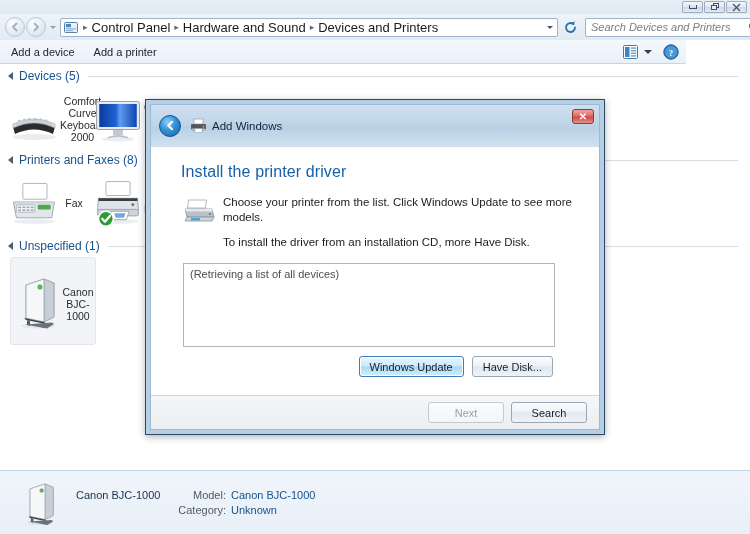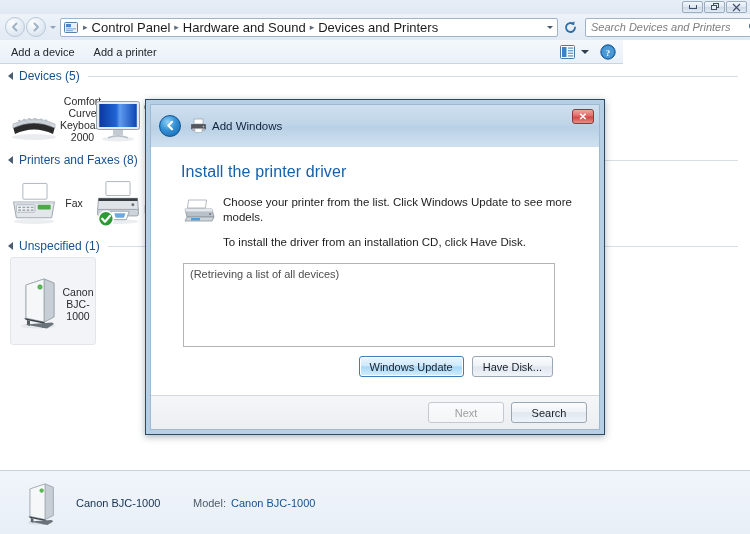--- a/index.html
+++ b/index.html
@@ -208,21 +208,21 @@
     display: flex;
     align-items: center;
     justify-content: center;
     flex: 0 0 auto;
   }
 
   
   .command-bar {
     position: absolute;
     left: 0; top: 40px;
-    width: 623px;
+    width: 686px;
     height: 24px;
     background: linear-gradient(to bottom, #f4f8fc 0%, #e9f0f8 100%);
     border-bottom: 1px solid #c7d4e2;
     display: flex;
     align-items: center;
     box-sizing: border-box;
   }
   .cmd-item {
     font-size: 11px;
     color: #20262c;
@@ -801,20 +801,25 @@
         <path d="M29 50 L29 55 L32 54 L32 49.5 Z" fill="#545c63"></path>
         <path d="M12 51.5 L34 55.5 L41 51 L39 49.5 Z" fill="#6b737a"></path>
       </svg>
     </div>
     <div class="details-text">
       <div class="details-row">
         <span class="details-name">Canon BJC-1000</span>
         <span class="details-key">Model:</span>
         <span class="details-val">Canon BJC-1000</span>
       </div>
+      <div class="details-row">
+        <span class="details-name"></span>
+        <span class="details-key">Category:</span>
+        <span class="details-val">Unknown</span>
+      </div>
     </div>
   </div>
 
   <div id="add-printer-dialog">
     <div class="dlg-frame"></div>
     <div class="dlg-inner">
 
       <div class="dlg-titlebar">
         <div class="dlg-back">
           <svg width="13" height="13" viewBox="0 0 13 13">
@@ -845,21 +850,21 @@
               <path d="M7 3 L25 3 L25 11 L7 11 Z" fill="#ffffff" stroke="#a5adb5" stroke-width="0.8" transform="skewX(-8)"></path>
               <path d="M3 12 L30 12 L32 20 L5 20 Z" fill="#b9c1c8" stroke="#8d959d" stroke-width="0.8"></path>
               <path d="M3 12 L30 12 L30.8 14.6 L3.8 14.6 Z" fill="#e4e8ec"></path>
               <path d="M5 20 L32 20 L30 24 L3 24 Z" fill="#cdd4da" stroke="#8d959d" stroke-width="0.8"></path>
               <rect x="9" y="21" width="9" height="2.4" fill="#4f9fd8"></rect>
               <circle cx="28" cy="17" r="1" fill="#6c757d"></circle>
             </svg>
           </div>
           <div class="intro-lines">
             <div class="intro-line">Choose your printer from the list. Click Windows Update to see more models.</div>
-            <div class="intro-line">To install the driver from an installation CD, click Have Disk.</div>
+            <div class="intro-line">To install the driver from an installation CD, more Have Disk.</div>
           </div>
         </div>
 
         <div class="driver-listbox">
           <div class="listbox-msg">(Retrieving a list of all devices)</div>
         </div>
 
         <div class="dlg-mid-buttons">
           <div class="btn default">Windows Update</div>
           <div class="btn">Have Disk...</div>

